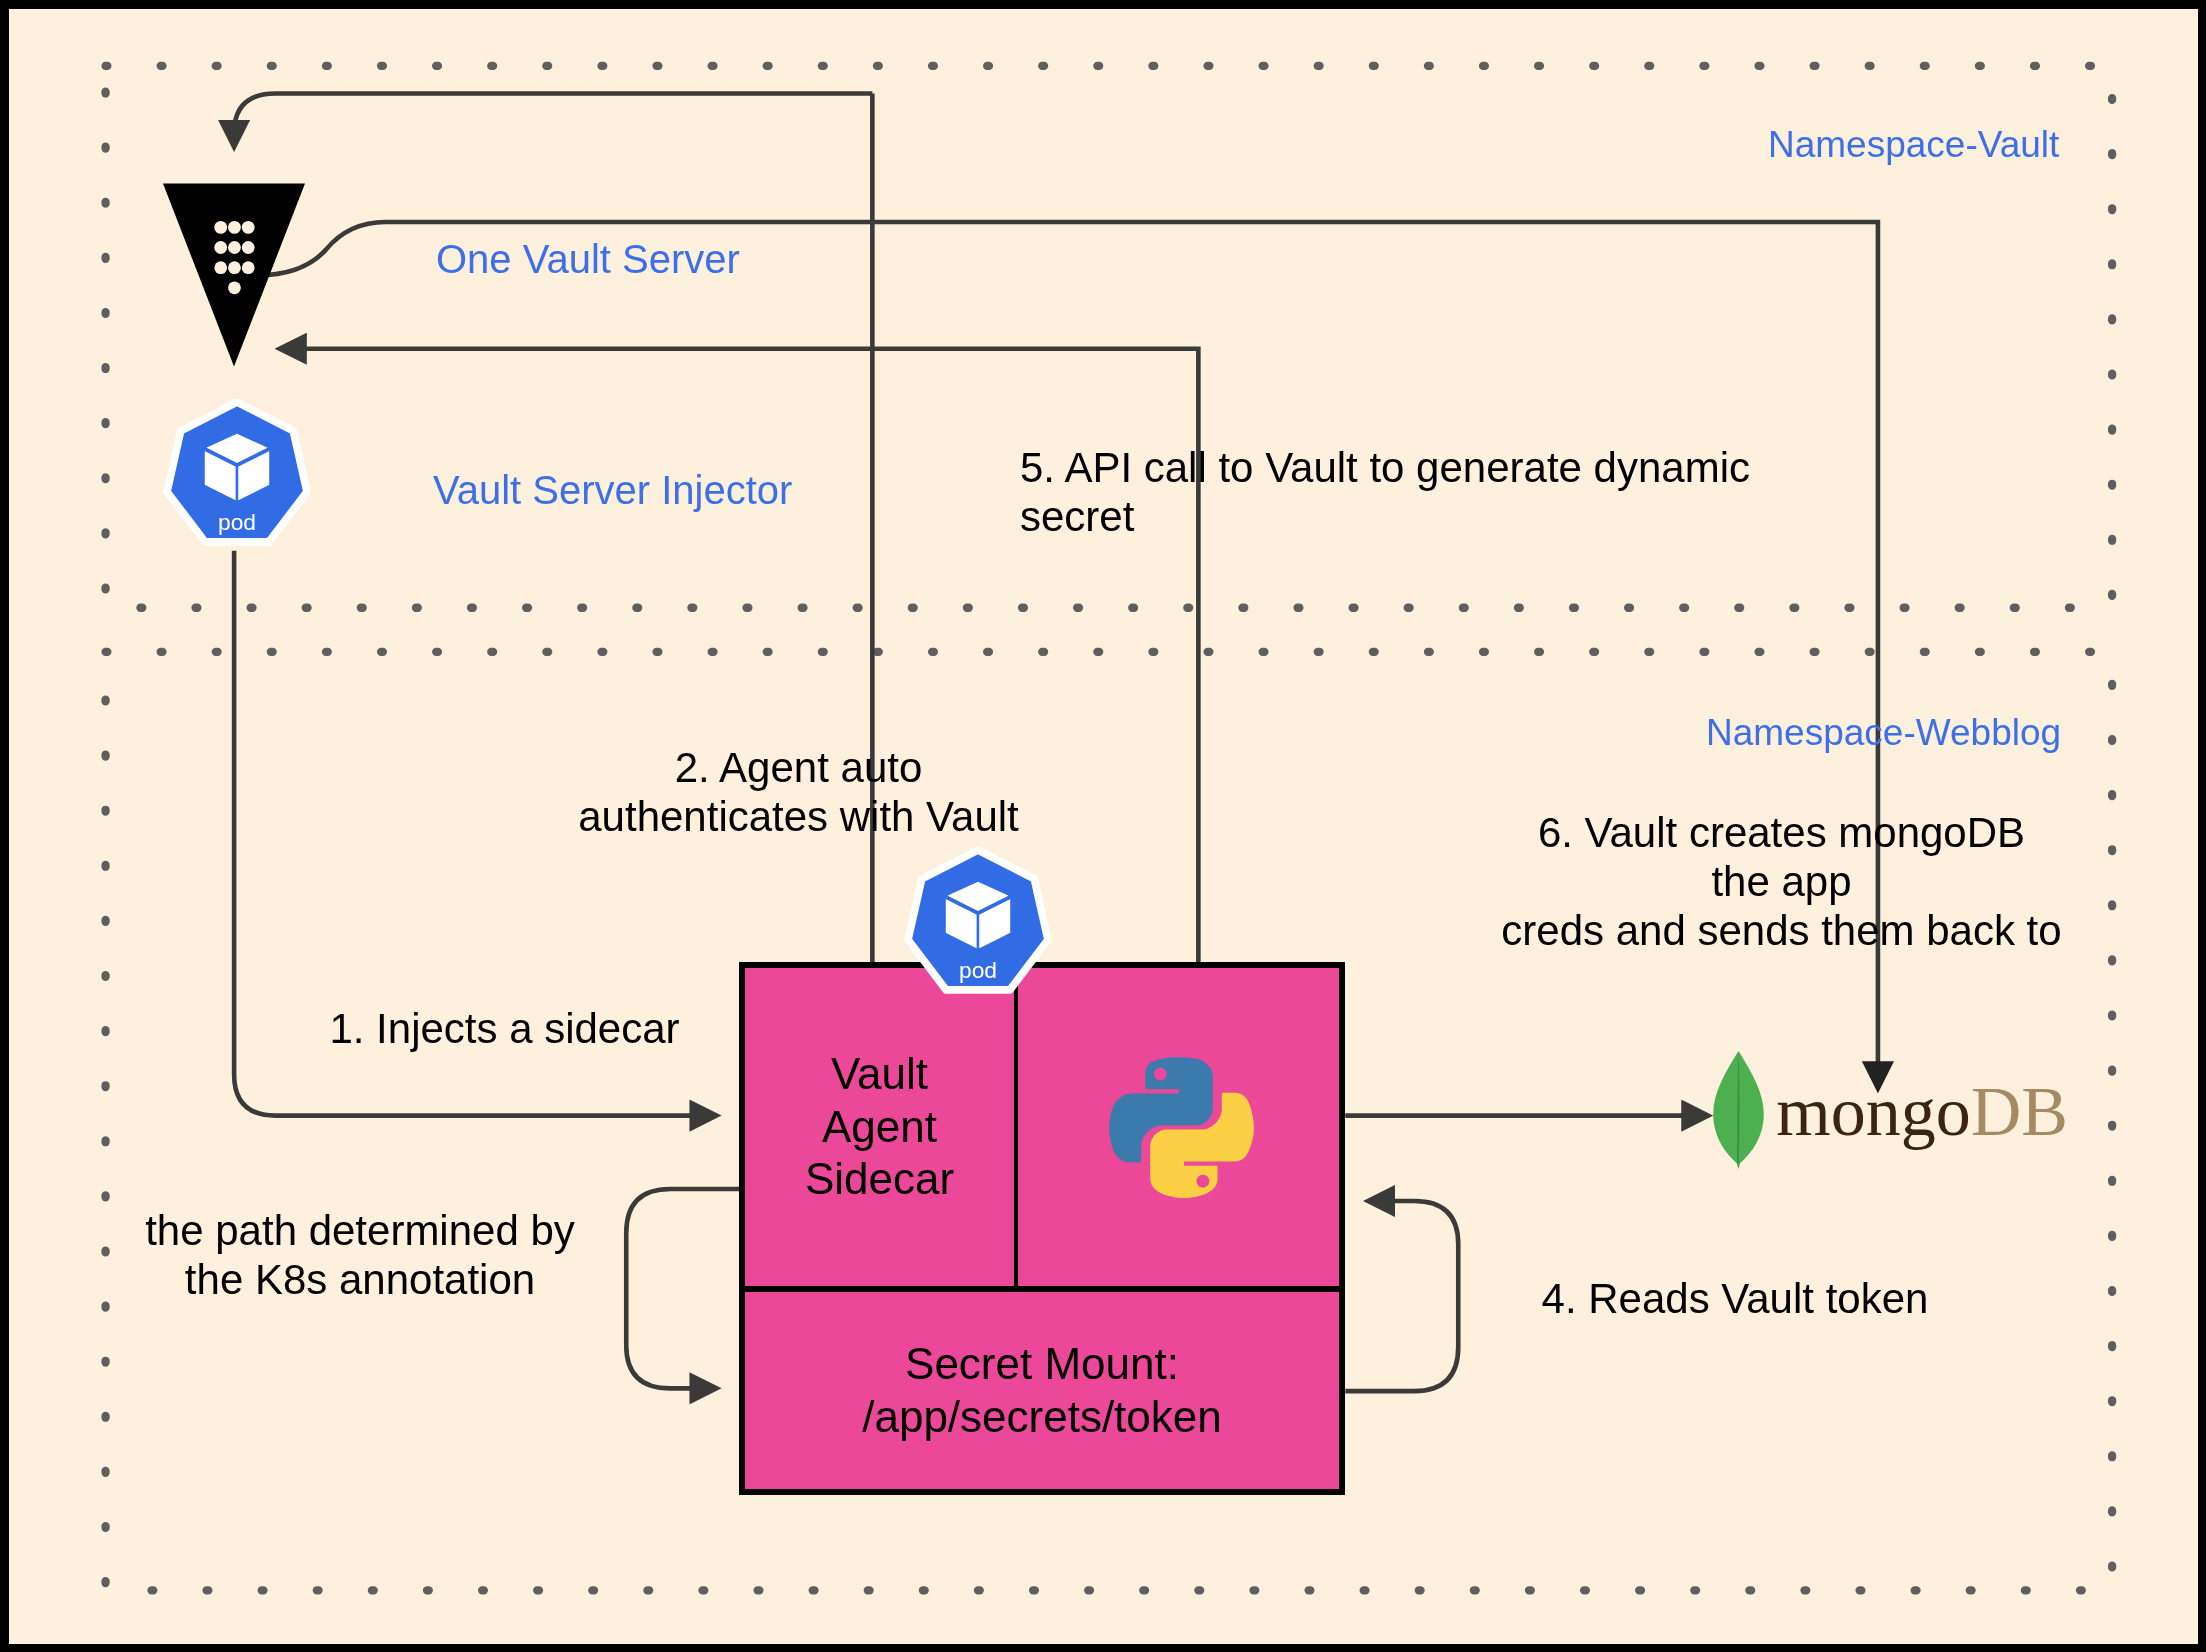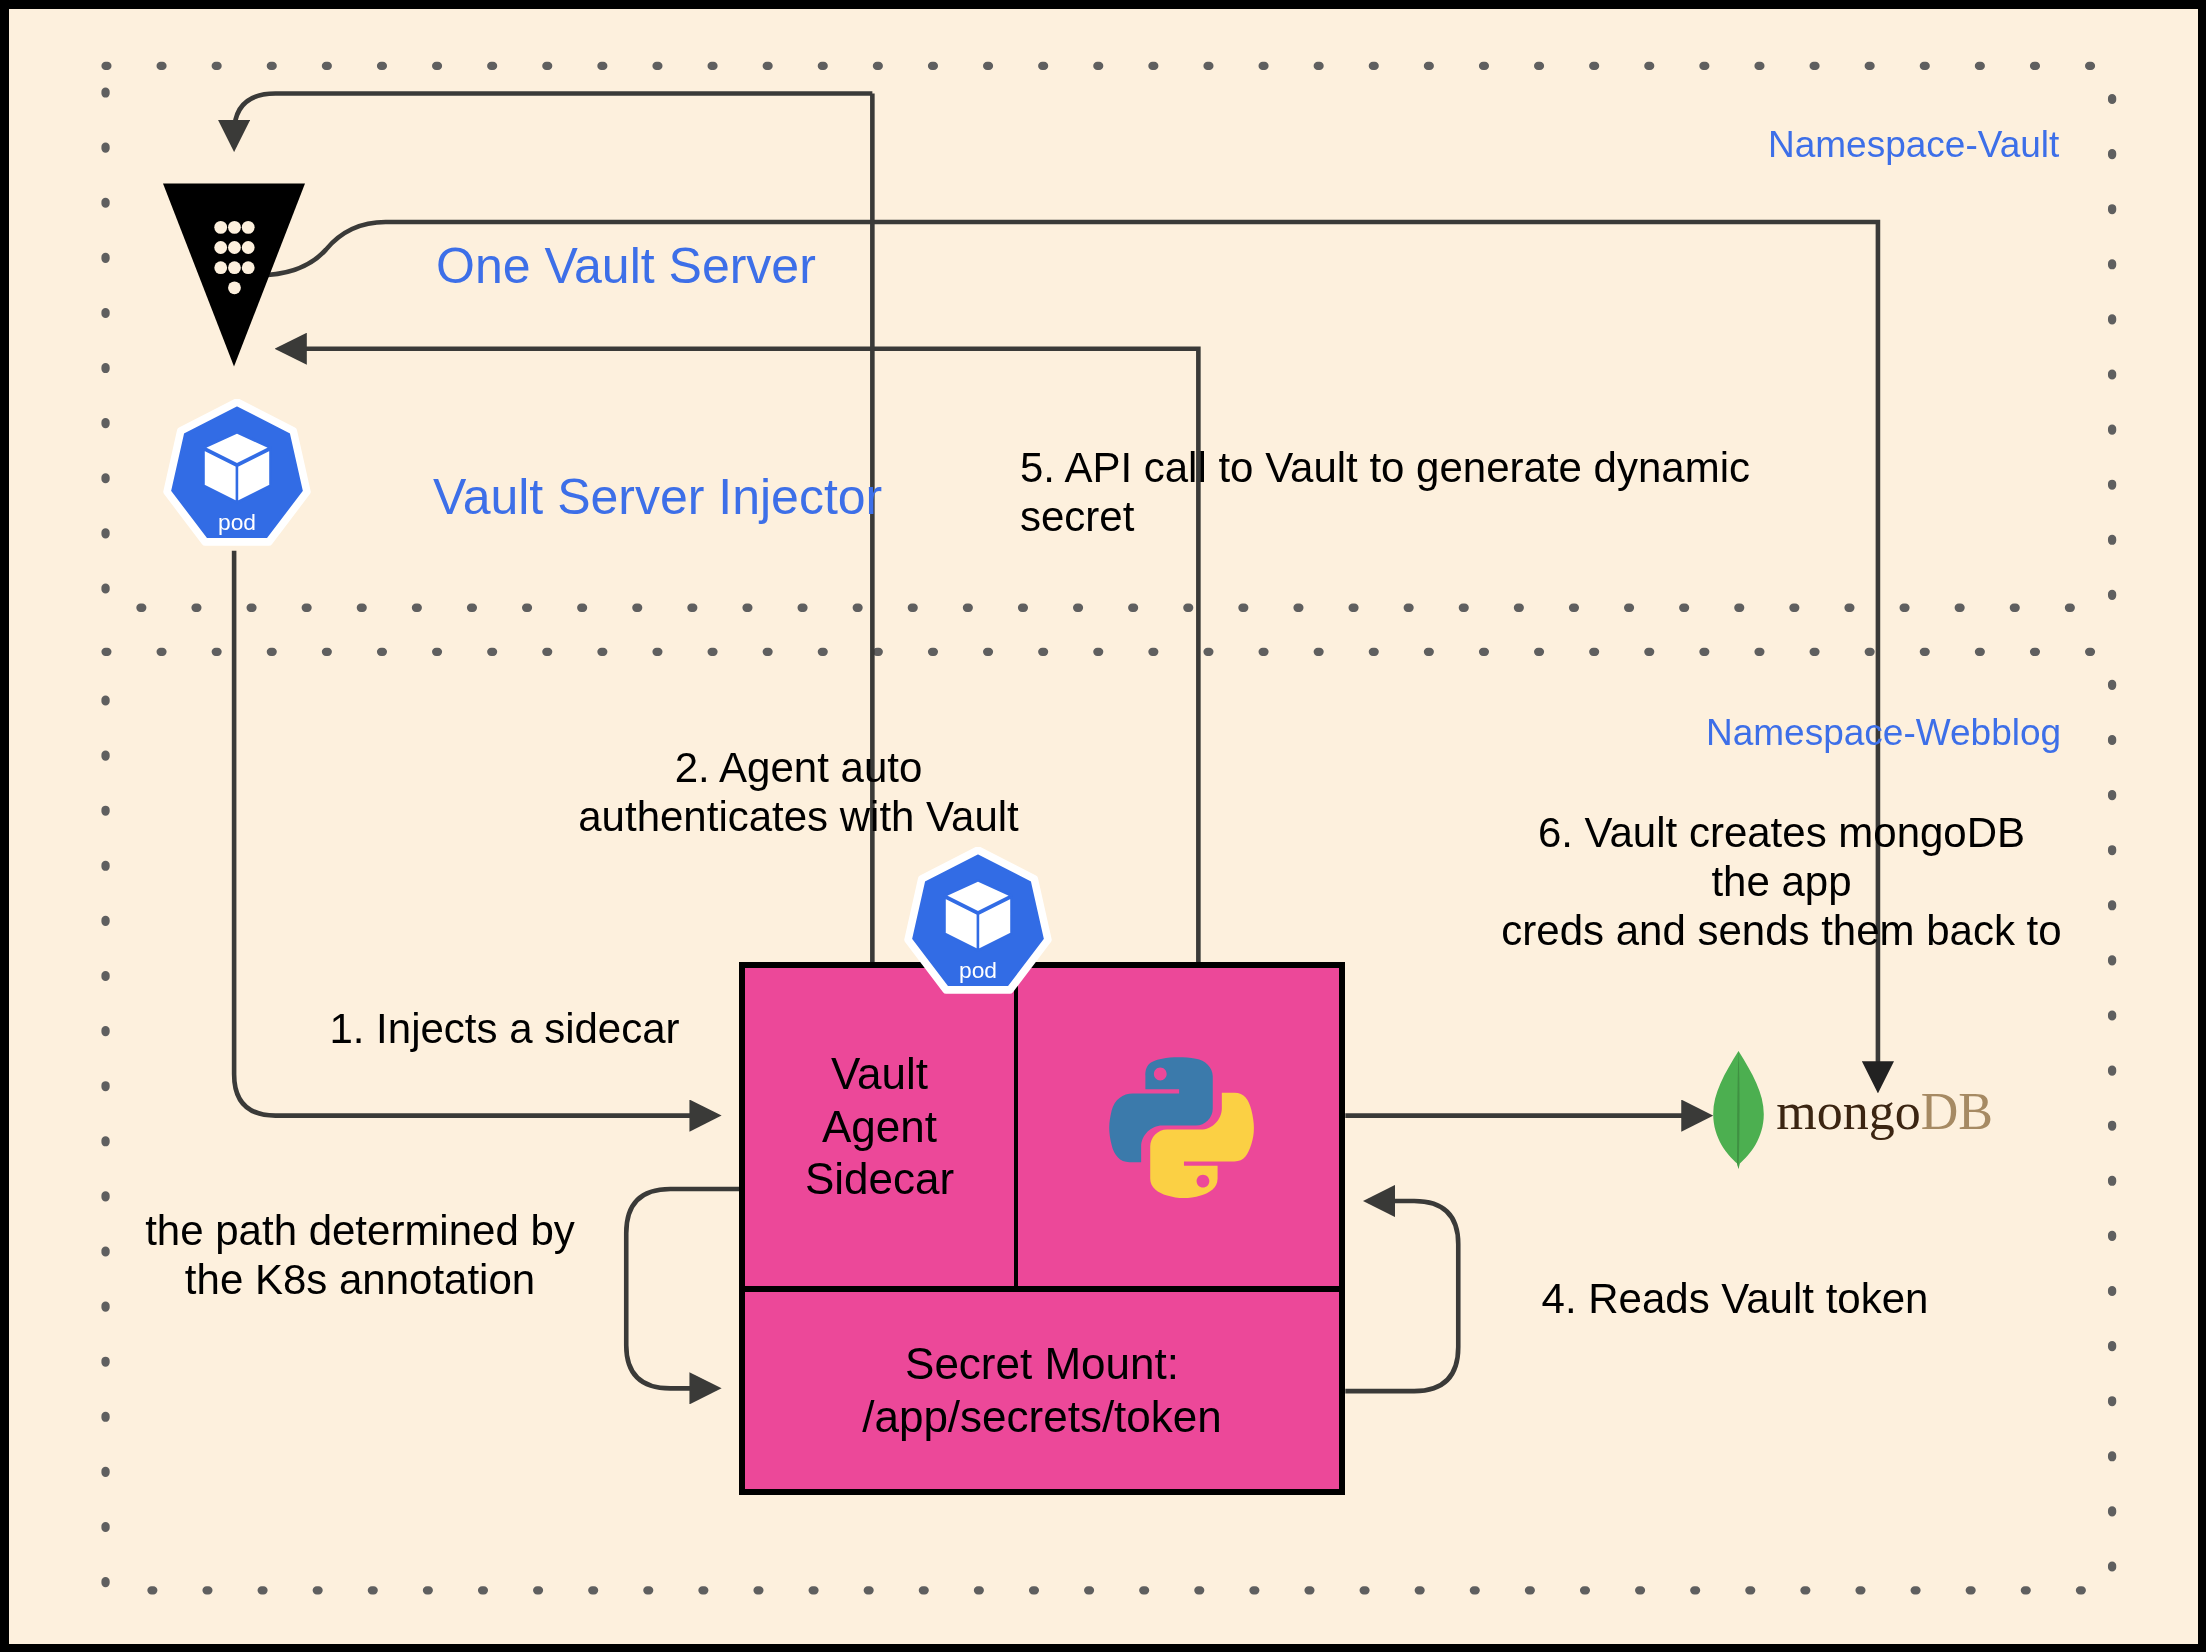--- a/index.html
+++ b/index.html
@@ -26,21 +26,21 @@
   }
   .ns-label {
     position: absolute;
     color: #3d6fe8;
     font-size: 37px;
     white-space: nowrap;
   }
   .blue-label {
     position: absolute;
     color: #3d6fe8;
-    font-size: 50px;
+    font-size: 40px;
     white-space: nowrap;
   }
   .step-label {
     position: absolute;
     color: #000000;
     font-size: 42px;
     line-height: 1.17;
     text-align: center;
   }
   .box-text {
@@ -53,21 +53,21 @@
     position: absolute;
   }
   .mongo-wrap {
     position: absolute;
     display: flex;
     align-items: center;
     gap: 9.2px;
   }
   .mongo-text {
     font-family: "Liberation Serif", serif;
-    font-size: 52px;
+    font-size: 70px;
     letter-spacing: 0px;
   }
   .mongo-a { color: #3b2512; }
   .mongo-b { color: #a68a63; }
 
   
   #pod-box {
     position: absolute;
     left: 730px;
     top: 953px;

